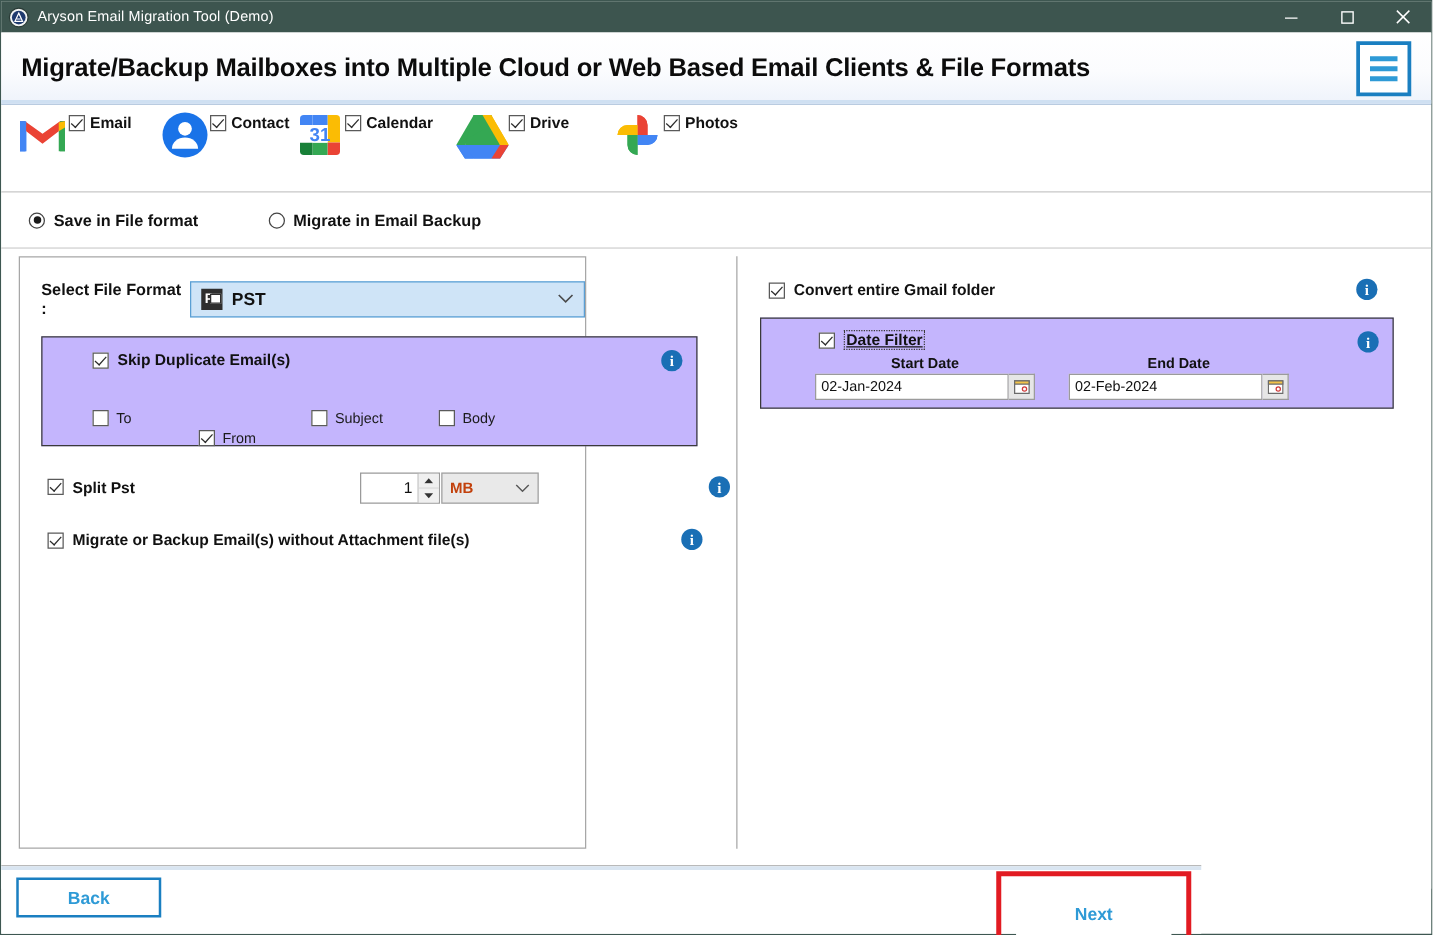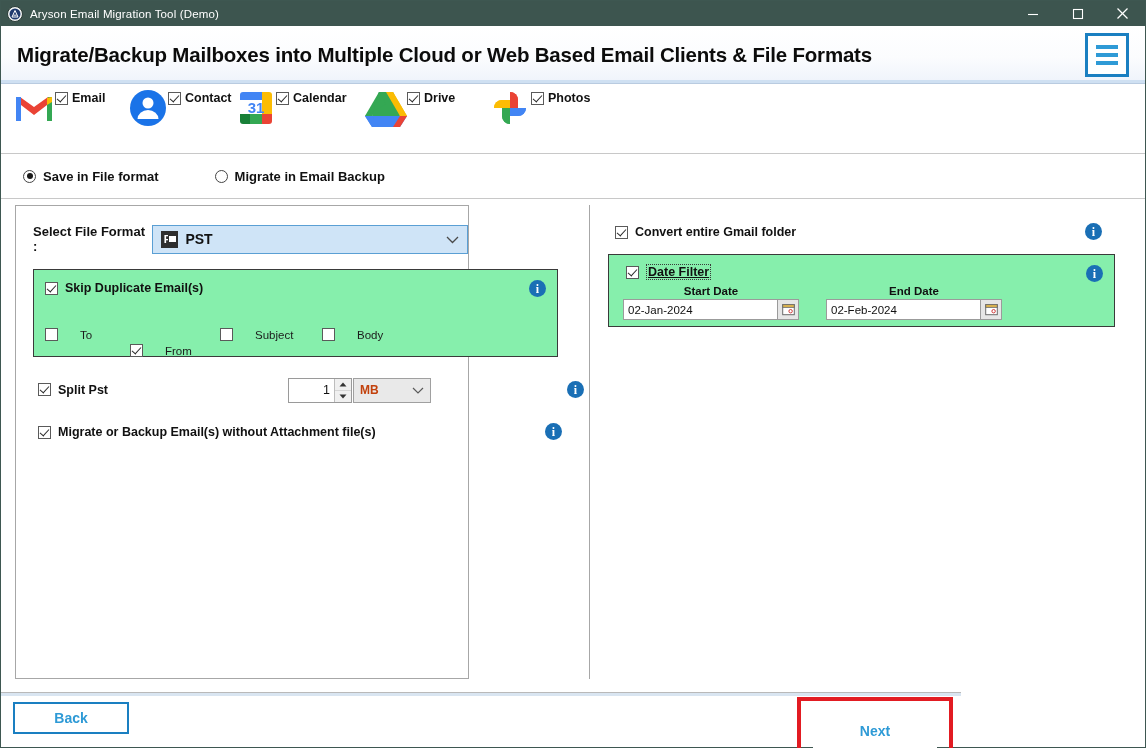--- a/index.html
+++ b/index.html
@@ -248,41 +248,42 @@
   .fmt-value {
     font-size: 14px; font-weight: bold; color: #111;
   }
   .chev {
     margin-left: auto;
     color: #4a4a4a;
   }
 
   .box {
     border: 1px solid #3a3a3a;
-    background: #86efac;
-    position: relative;
+    background: #c4b5fd;
+    position: relative;
+    padding-left: 29px;
   }
   .skipbox {
     margin: 15px 0 0 17px;
     width: 525px; height: 88px;
   }
   .box-head {
     display: flex; align-items: center; gap: 7px;
     font-size: 12.5px; font-weight: bold; color: #111;
     padding: 11px 0 0 11px;
   }
   .box-info {
     position: absolute; right: 11px; top: 10px;
   }
   .subopts {
     display: flex; align-items: center;
     padding: 17px 0 0 11px;
   }
   .subopt {
-    display: flex; align-items: center; gap: 22px;
+    display: flex; align-items: center; gap: 6px;
     font-size: 11.5px; color: #1b1b1b;
   }
 
   .split-row {
     display: flex; align-items: center;
     margin: 20px 0 0 22px;
     position: relative;
     height: 26px;
   }
   .split-label {

